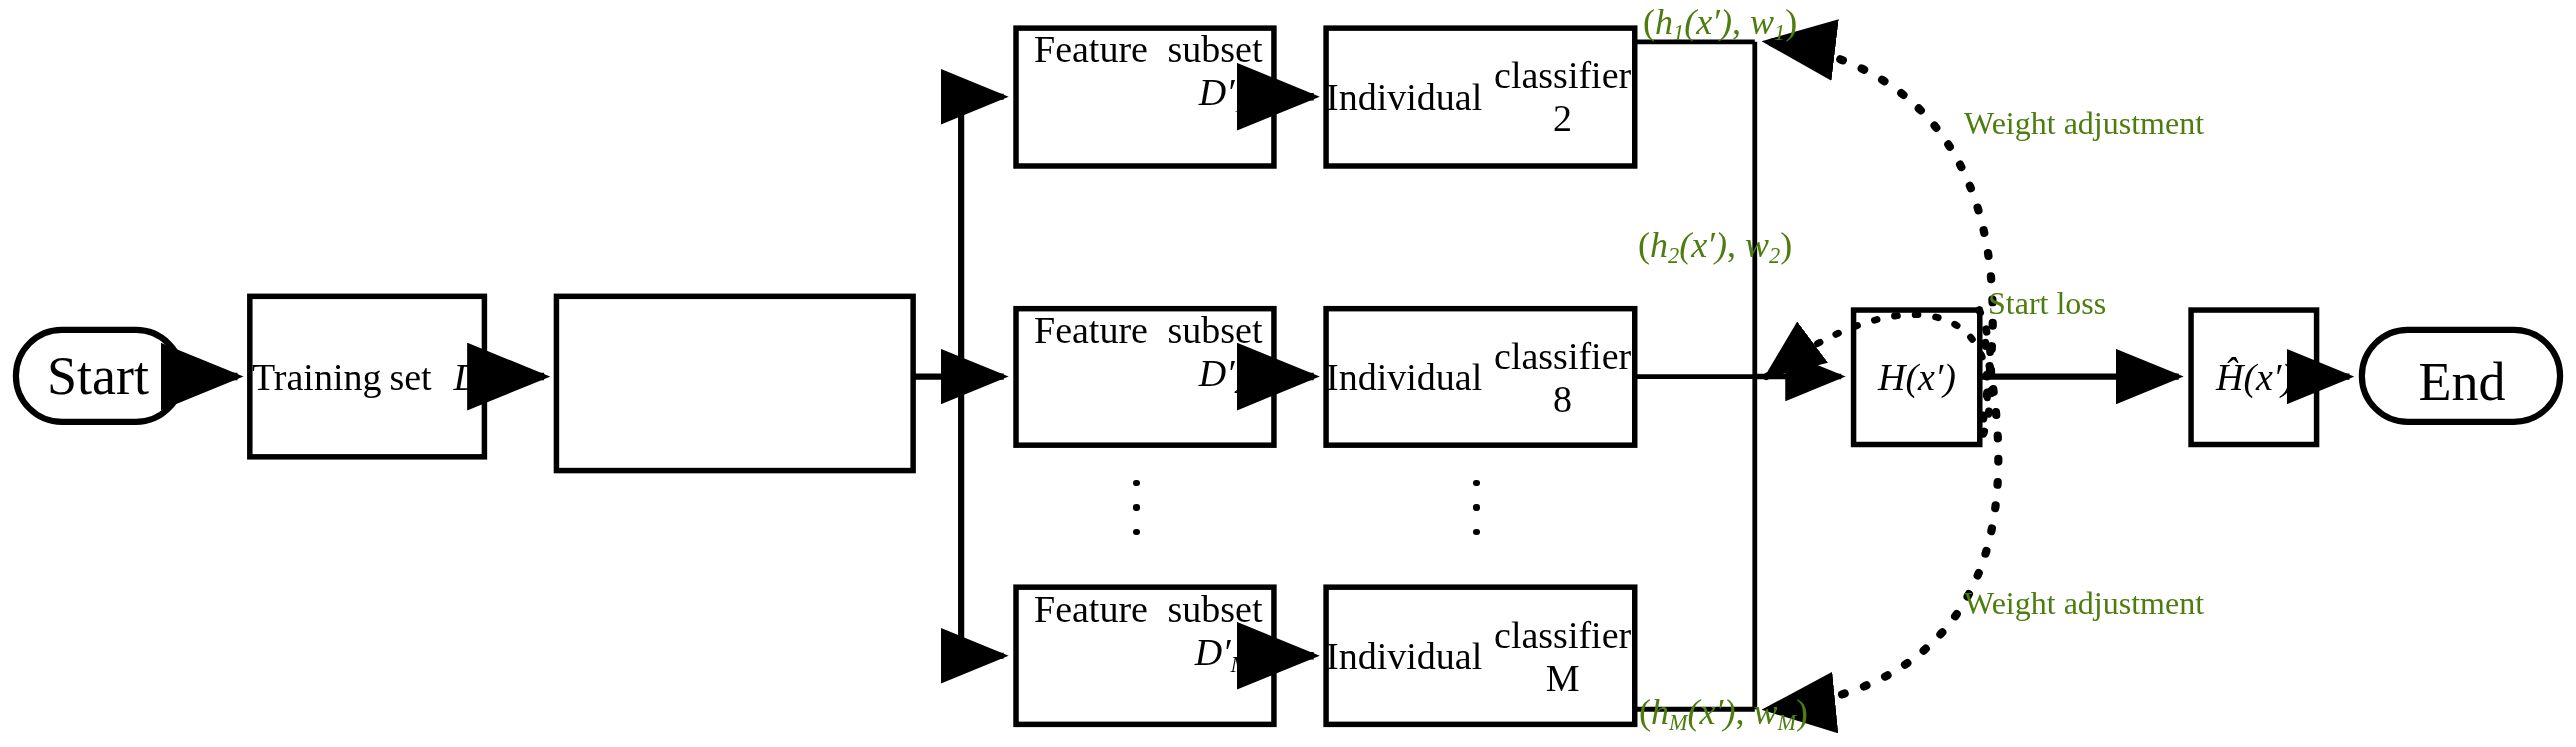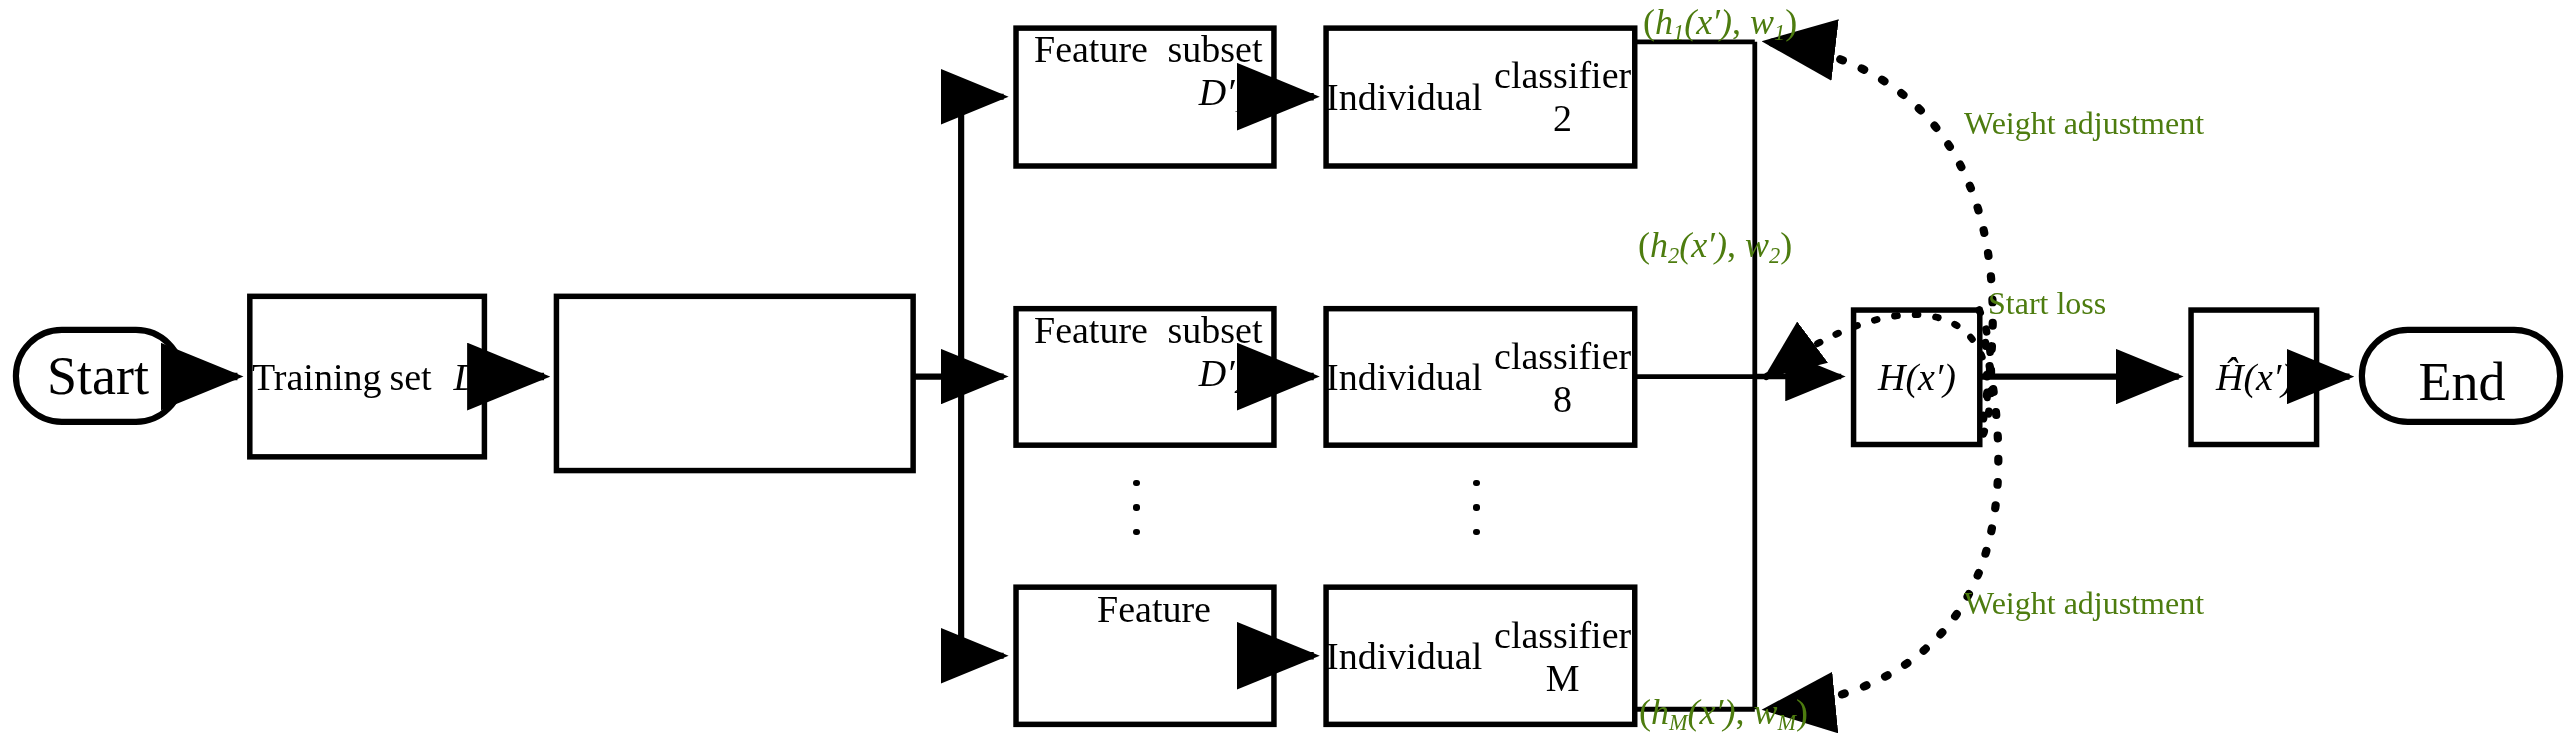--- a/index.html
+++ b/index.html
@@ -121,20 +121,24 @@
   <div class="boxtext bx" style="left:1326px;top:309px;width:309px;height:137px;">
     <span>Individual</span>
     <span>classifier 8</span>
   </div>
   <div class="lbl mlbl" style="left:1638px;top:227px;">
     <span>(</span><span class="mathit">h</span><span class="sub">2</span><span class="mathit">(x′)</span><span>,</span>&nbsp;<span class="mathit">w</span><span class="sub">2</span><span>)</span>
   </div>
 
   <div class="boxtext bx" style="left:1016px;top:588px;width:258px;height:137px;align-items:flex-start;padding-left:18px;box-sizing:border-box;">
     <span>Feature</span>
+    <span>
+      <span>subset</span>
+      <span class="mathit" style="padding-left:15px;">D</span><span class="prime">′</span><span class="sub">M</span>
+    </span>
   </div>
   <div class="boxtext bx" style="left:1326px;top:588px;width:309px;height:137px;">
     <span>Individual</span>
     <span>classifier M</span>
   </div>
   <div class="lbl mlbl" style="left:1639px;top:686px;margin-top:8px;">
     <span>(</span><span class="mathit">h</span><span class="sub">M</span><span class="mathit">(x′)</span><span>,</span>&nbsp;<span class="mathit">w</span><span class="sub">M</span><span>)</span>
   </div>
   <div class="lbl flbl" style="left:1964px;top:587px;">Weight adjustment</div>
 

